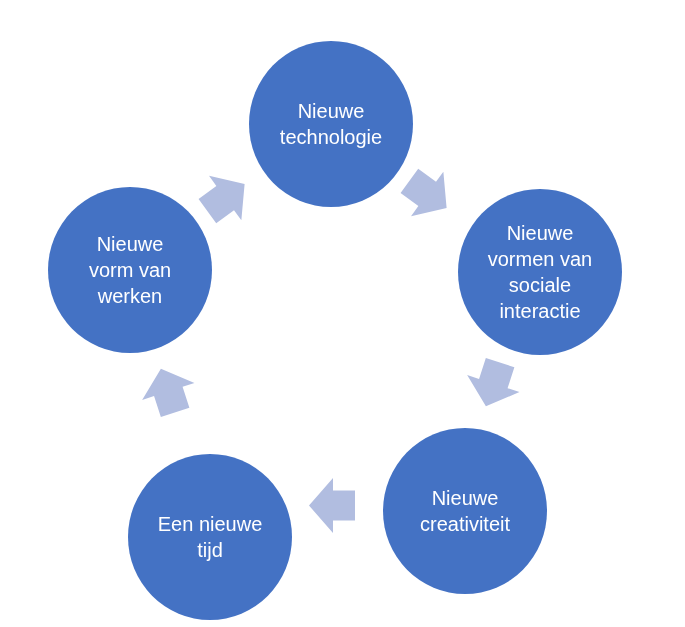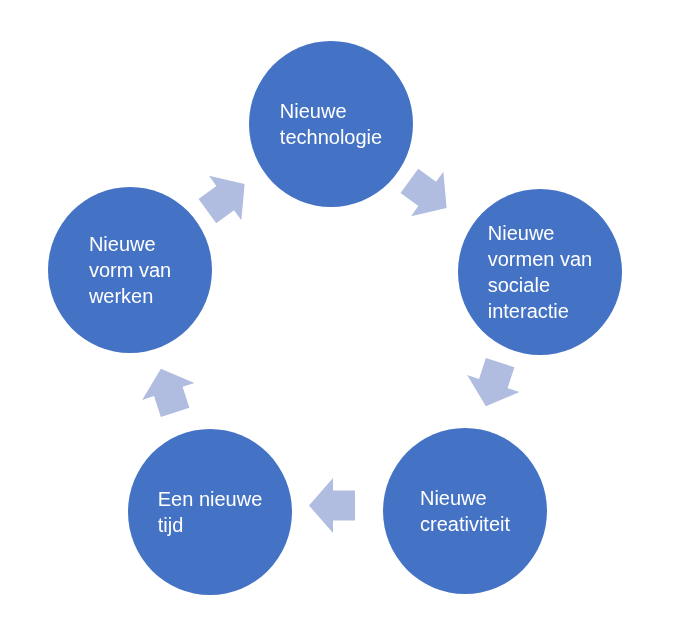--- a/index.html
+++ b/index.html
@@ -26,27 +26,27 @@
     border-radius: 50%;
     background: var(--node-fill);
     display: flex;
     align-items: center;
     justify-content: center;
   }
   .node-label {
     color: var(--node-text);
     font-size: 20px;
     line-height: 26px;
-    text-align: left;
+    text-align: center;
     white-space: pre-line;
   }
   .node-top          { left: 249px; top: 41px;  }
   .node-right        { left: 458px; top: 189px; }
   .node-bottom-right { left: 383px; top: 428px; }
-  .node-bottom-left  { left: 128px; top: 429px; }
+  .node-bottom-left  { left: 128px; top: 454px; }
   .node-left         { left: 48px;  top: 187px; }
 
   .arrow {
     position: absolute;
     width: 46px; height: 55px;
     overflow: visible;
   }
   .arrow polygon { fill: var(--arrow-fill); }
   .arrow-1 { left: 203px; top: 170px; transform: rotate(-36deg); }  
   .arrow-2 { left: 405px; top: 167px; transform: rotate(36deg); }   

